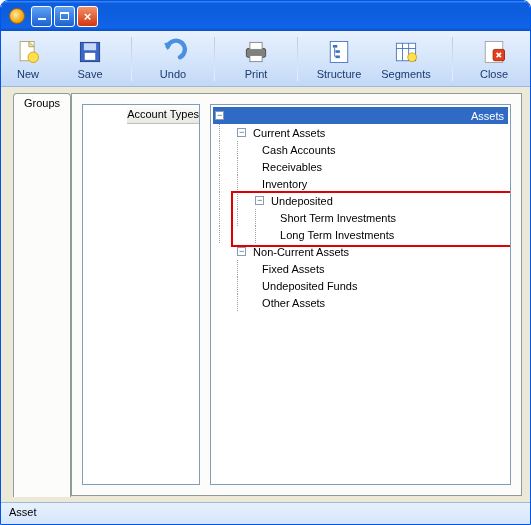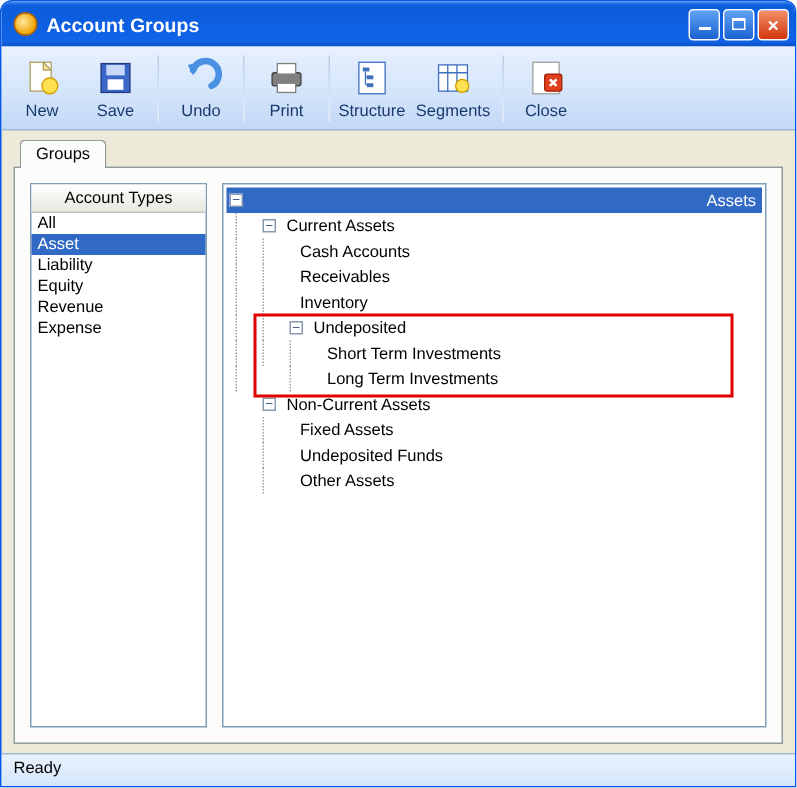--- a/index.html
+++ b/index.html
@@ -57,21 +57,21 @@
   .win-max div { width: 9px; height: 8px; border: 1px solid #fff; border-top: 2px solid #fff; }
   .win-close div { font-size: 13px; line-height: 1; }
 
   .toolbar {
     height: 56px;
     background: linear-gradient(to bottom, #E8F1FE 0%, #D6E6FB 50%, #C3D9F7 100%);
     border-bottom: 1px solid #A0B8D8;
     display: flex;
     align-items: center;
     padding: 2px 4px;
-    gap: 3px;
+    gap: 16px;
   }
   .tool-btn {
     width: 46px;
     height: 50px;
     display: flex;
     flex-direction: column;
     align-items: center;
     justify-content: center;
     border-right: 0;
     padding: 2px 0;
@@ -90,21 +90,21 @@
     font-size: 11px;
     color: #1A3A6E;
     margin-top: 2px;
   }
   .ticon svg { width: 28px; height: 28px; }
 
   .content {
     flex: 1;
     padding: 6px 8px;
     display: flex;
-    flex-direction: column;
+    flex-direction: row;
   }
   .tabstrip {
     display: flex;
     margin-left: 4px;
     position: relative;
     z-index: 2;
   }
   .tab {
     border: 1px solid #919B9C;
     border-bottom: none;
@@ -123,20 +123,21 @@
     gap: 10px;
   }
   .listbox, .treebox {
     border: 1px solid #7F9DB9;
     background: #fff;
   }
   .listbox {
     width: 118px;
     display: flex;
     flex-direction: column;
+    align-items: flex-end;
   }
   .listbox-header {
     background: linear-gradient(#FEFEFE, #E8E8E0);
     border-bottom: 1px solid #C0C0B8;
     text-align: center;
     padding: 3px 0;
     font-size: 11px;
   }
   .list-item {
     padding: 1px 4px;
@@ -193,21 +194,20 @@
     font-size: 11px;
   }
 </style>
 </head>
 <body>
 
 <div class="window">
 
   <div class="titlebar">
     <div class="app-icon"></div>
-    <div class="title-text">Account Groups</div>
     <div class="win-buttons">
       <div class="win-btn win-min">
           <div></div>
         </div>
       <div class="win-btn win-max">
           <div></div>
         </div>
       <div class="win-btn win-close">
           <div>×</div>
         </div>
@@ -295,28 +295,20 @@
   </div>
 
   <div class="content">
     <div class="tabstrip">
       <div class="tab">Groups</div>
     </div>
     <div class="panel">
 
       <div class="listbox">
         <div class="listbox-header">Account Types</div>
-        <div id="acct-list">
-            <div class="list-item">All</div>
-            <div class="list-item selected">Asset</div>
-            <div class="list-item">Liability</div>
-            <div class="list-item">Equity</div>
-            <div class="list-item">Revenue</div>
-            <div class="list-item">Expense</div>
-          </div>
       </div>
 
       <div class="treebox">
         <div class="tree">
           <div class="tree-row root">
             <span class="indent" style="width:2px"></span>
             <span class="expander">−</span>
             <span class="tree-label">Assets</span>
           </div>
           <div class="tree-row">
@@ -378,16 +370,16 @@
             <span class="tree-label">Other Assets</span>
           </div>
         </div>
         <div class="highlight-box" style="left:20px; top:86px; width:320px; height:56px;"></div>
       </div>
 
     </div>
   </div>
 
   <div class="statusbar">
-    <span>Ready</span>
+    <span>Asset</span>
   </div>
 
 </div>
 
 </body></html>

